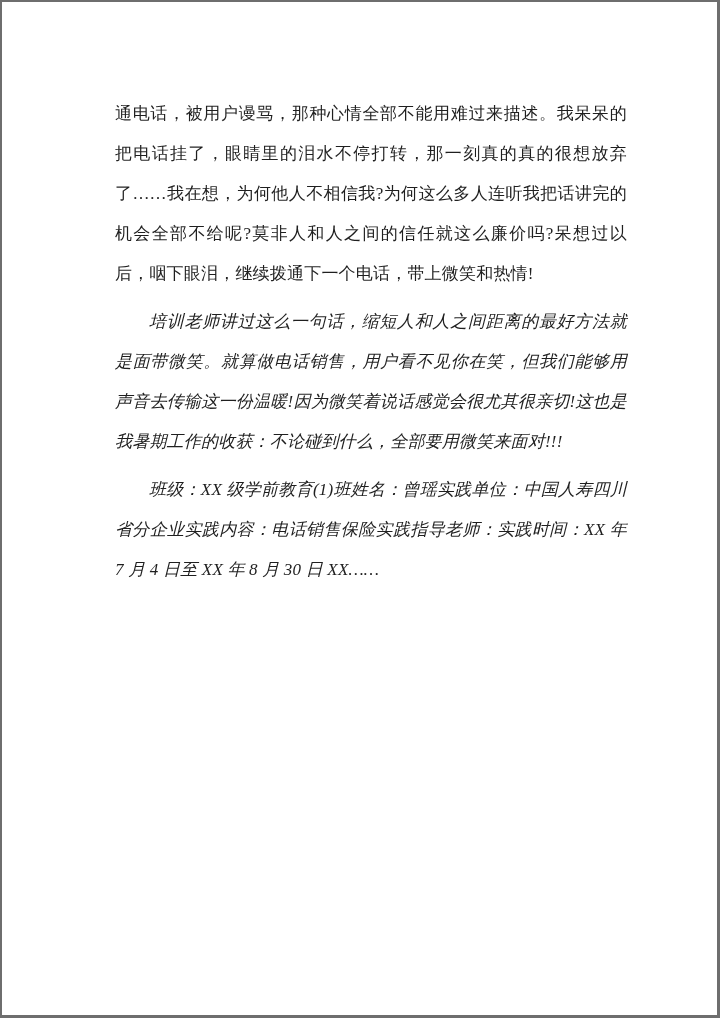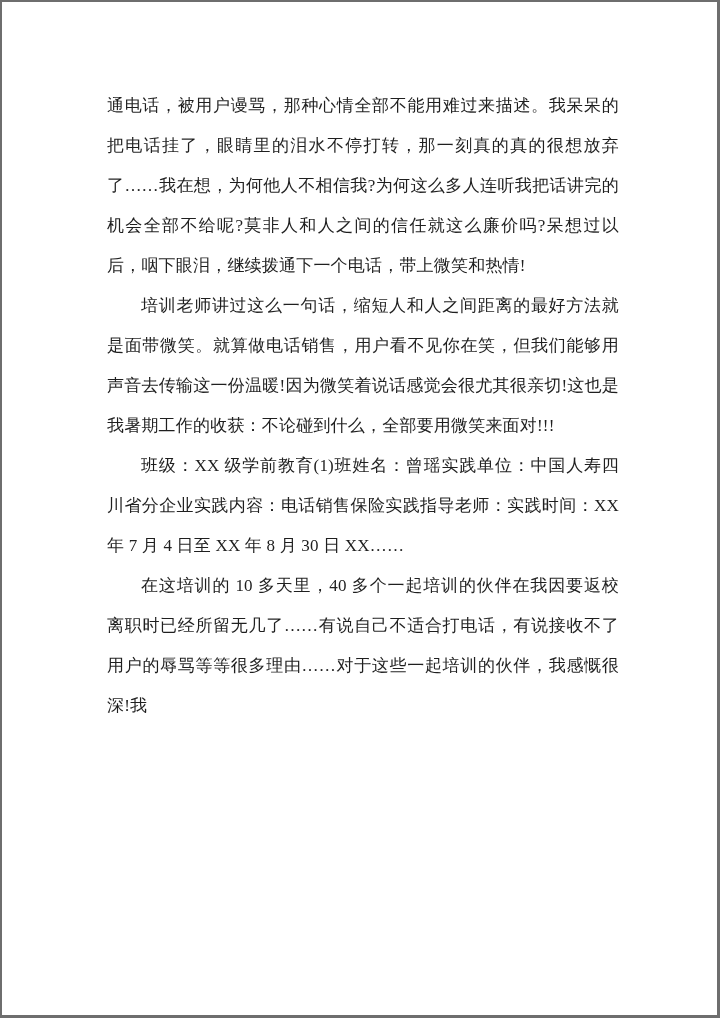--- a/index.html
+++ b/index.html
@@ -19,37 +19,37 @@
     border-bottom: 3px solid #6e6e6e;
     overflow: hidden;
     font-family: "Liberation Serif", "DejaVu Serif", serif;
   }
   .content {
     box-sizing: border-box;
     padding: 84px 100px 0 105px;
     width: 100%;
   }
   .para {
-    margin: 0;
+    margin: 8px;
     width: 512px;
     font-size: 17px;
     line-height: 40px;
     color: #1f1f1f;
     text-align: justify;
     text-justify: inter-character;
     word-break: break-all;
     letter-spacing: 0.2px;
   }
   .para.indent {
     text-indent: 2em;
+    font-style: italic;
   }
 </style>
 </head>
 <body>
 
 <div class="page">
   <div class="content">
     <p class="para">通电话，被用户谩骂，那种心情全部不能用难过来描述。我呆呆的把电话挂了，眼睛里的泪水不停打转，那一刻真的真的很想放弃了……我在想，为何他人不相信我?为何这么多人连听我把话讲完的机会全部不给呢?莫非人和人之间的信任就这么廉价吗?呆想过以后，咽下眼泪，继续拨通下一个电话，带上微笑和热情!</p>
     <p class="para indent">培训老师讲过这么一句话，缩短人和人之间距离的最好方法就是面带微笑。就算做电话销售，用户看不见你在笑，但我们能够用声音去传输这一份温暖!因为微笑着说话感觉会很尤其很亲切!这也是我暑期工作的收获：不论碰到什么，全部要用微笑来面对!!!</p>
     <p class="para indent">班级：XX 级学前教育(1)班姓名：曾瑶实践单位：中国人寿四川省分企业实践内容：电话销售保险实践指导老师：实践时间：XX 年 7 月 4 日至 XX 年 8 月 30 日 XX……</p>
-    <p class="para indent">在这培训的 10 多天里，40 多个一起培训的伙伴在我因要返校离职时已经所留无几了……有说自己不适合打电话，有说接收不了用户的辱骂等等很多理由……对于这些一起培训的伙伴，我感慨很深!我</p>
   </div>
 </div>
 
 </body></html>

